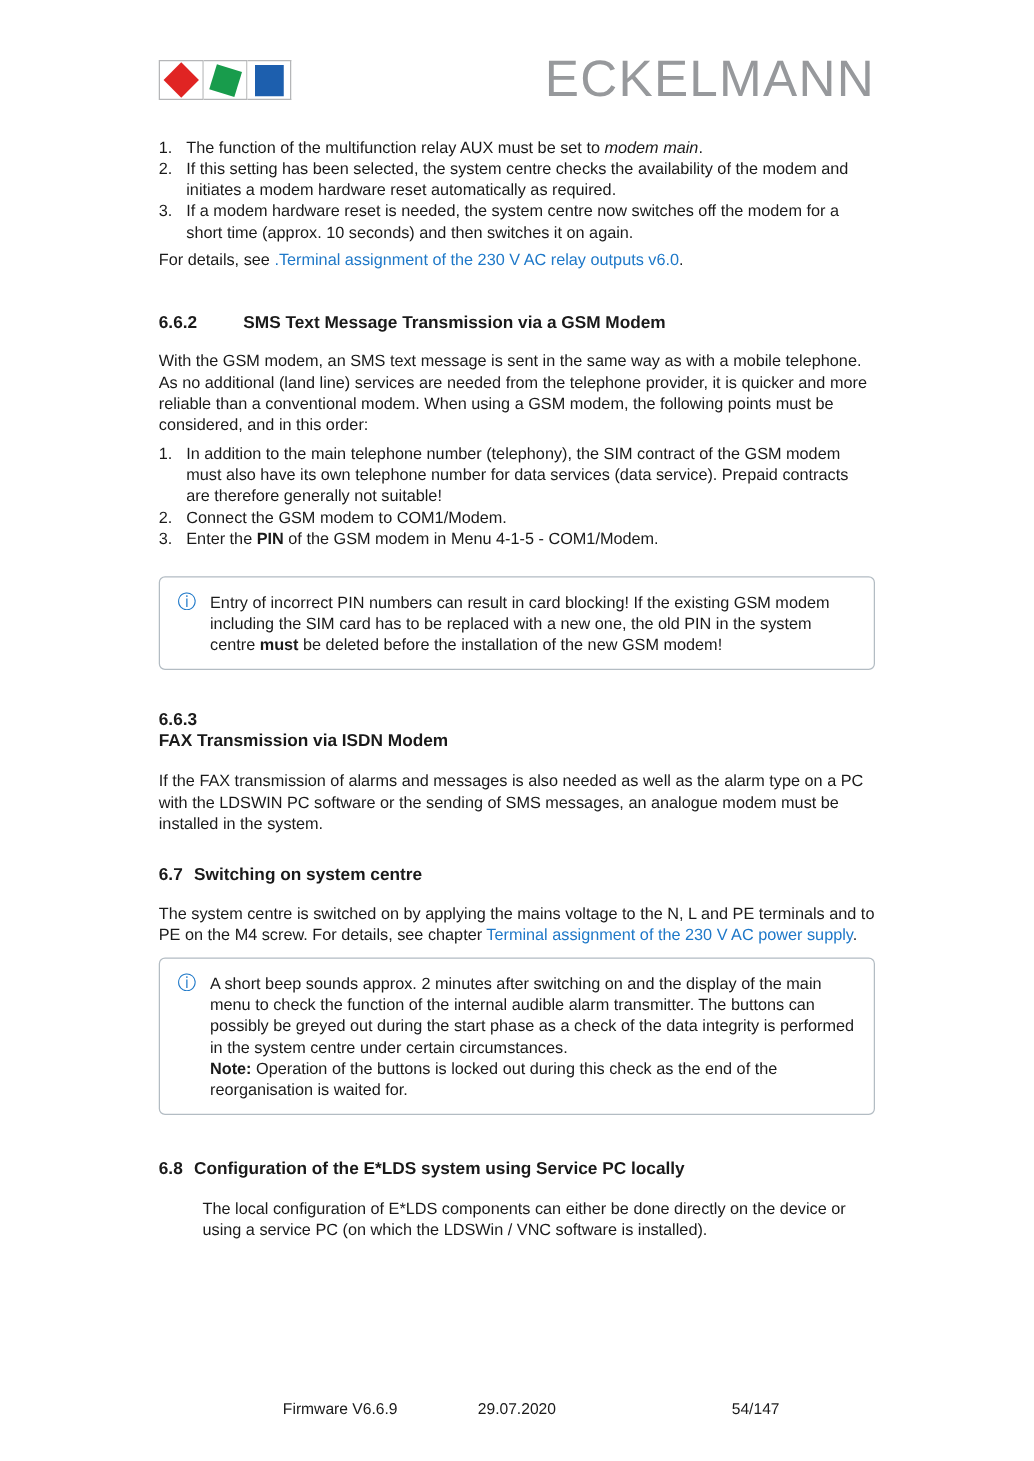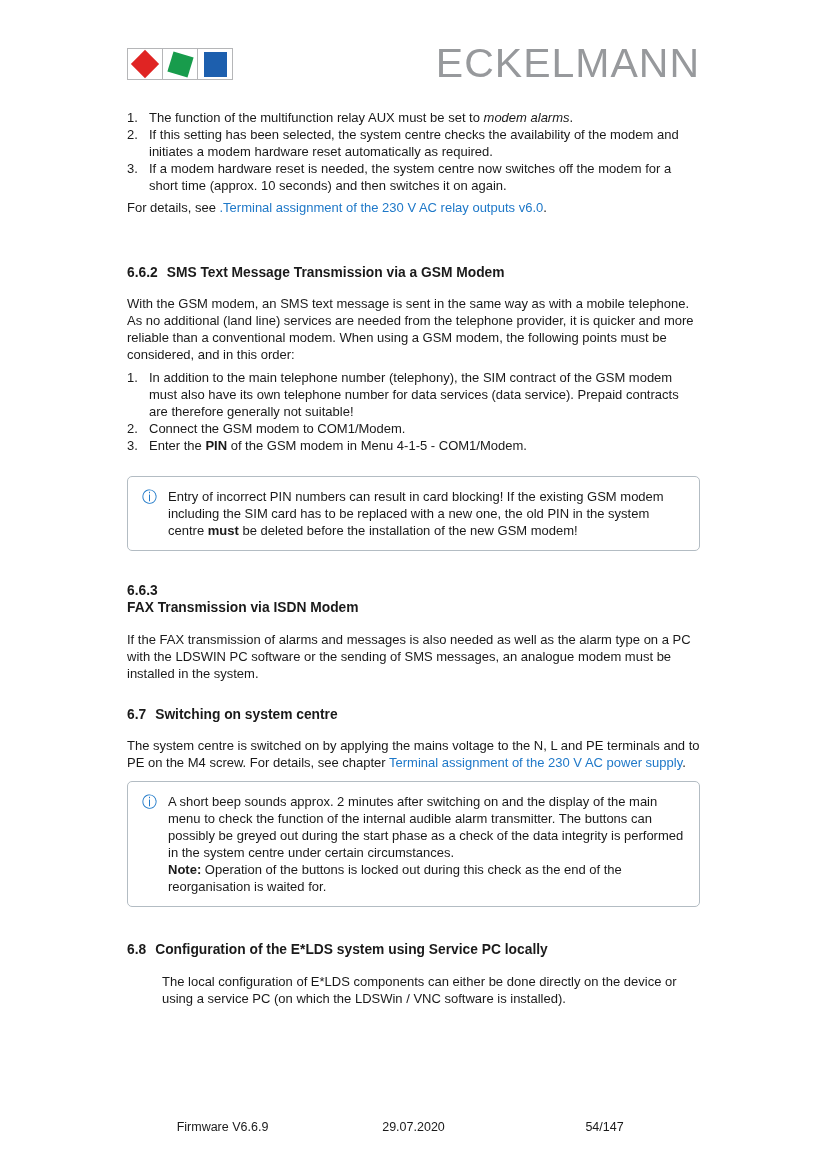--- a/index.html
+++ b/index.html
@@ -25,41 +25,41 @@
   .para, .litext, .marker, .notetext { font-size:13px; line-height:17px; }
   .para { margin:0; }
   .nlist { list-style:none; margin:0; padding:0; }
   .li { display:flex; }
   .marker { width:22px; flex:none; }
   .litext { flex:1; }
   .mt-intro { margin-top:27px; }
   .mt-fordetails { margin-top:5px; }
   .h { display:flex; margin:0; font-size:13.8px; line-height:17px; font-weight:bold; color:var(--text,#1a1a1a); }
   .h .hnum { margin-right:9px; flex:none; }
-  .mt-h662 { margin-top:48px; }
+  .mt-h662 { margin-top:33px;gap:28px; }
   .mt-p662 { margin-top:14px; }
   .mt-l662 { margin-top:6px; }
   .mt-note1 { margin-top:22px; }
   .mt-h663 { margin-top:31px;flex-direction:column; }
   .mt-p663 { margin-top:15px; }
   .mt-h67 { margin-top:24px;align-items:flex-end; }
   .mt-p67 { margin-top:14px; }
   .mt-note2 { margin-top:10px; }
   .mt-h68 { margin-top:34px; }
   .mt-p68 { margin-top:15px;margin-left:35px; }
   .note { border:1px solid var(--box_border,#b3bcc3); border-radius:5px; padding:11px 14px;
     display:flex; gap:11px; align-items:flex-start; }
   .info-icon { color:var(--info_icon,#1e78c8); font-size:15px; line-height:17px; flex:none; }
   .notetext { white-space:pre-wrap; flex:1; }
   .run-b { font-weight:bold;text-align:center; }
   .run-i { font-style:italic; }
   .run-link { color:var(--link,#1e78c8); cursor:pointer; }
   
   .ftr { position:absolute; left:70px; right:70px; top:1120px; display:flex; font-size:12.5px; line-height:15px; }
-  .ftr .f-left { flex:1; text-align:center; }
+  .ftr .f-left { flex:1; text-align:right; }
   .ftr .f-center { flex:1; text-align:center; }
   .ftr .f-right { flex:1; text-align:center; }
 </style>
 </head>
 <body>
 
 <div class="page">
 
   <header class="hdr">
     <div class="logo">
@@ -74,21 +74,21 @@
       </div>
     </div>
     <div class="brand">ECKELMANN</div>
   </header>
 
   <main class="content">
 
     <ol class="nlist mt-intro">
       <li class="li">
         <span class="marker">1.</span>
-        <span class="litext"><span>The function of the multifunction relay AUX must be set to </span><span class="run-i">modem alarms</span><span>.</span></span>
+        <span class="litext"><span>The function of the multifunction relay AUX must be set to </span><span class="run-i">modem main</span><span>.</span></span>
       </li>
       <li class="li">
         <span class="marker">2.</span>
         <span class="litext"><span>If this setting has been selected, the system centre checks the availability of the modem and initiates a modem hardware reset automatically as required.</span></span>
       </li>
       <li class="li">
         <span class="marker">3.</span>
         <span class="litext"><span>If a modem hardware reset is needed, the system centre now switches off the modem for a short time (approx. 10 seconds) and then switches it on again.</span></span>
       </li>
     </ol>

